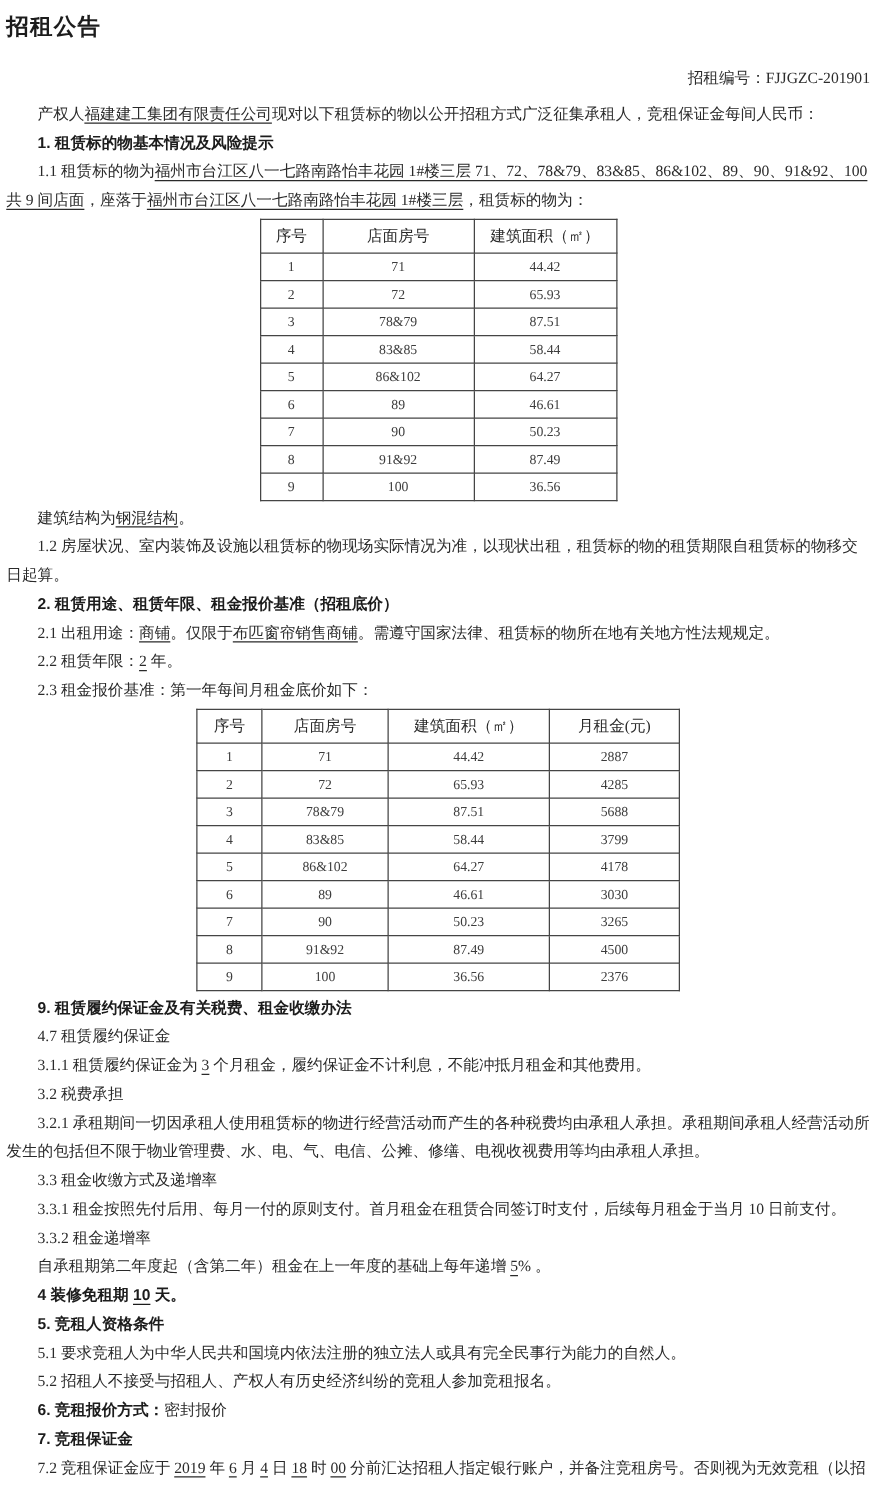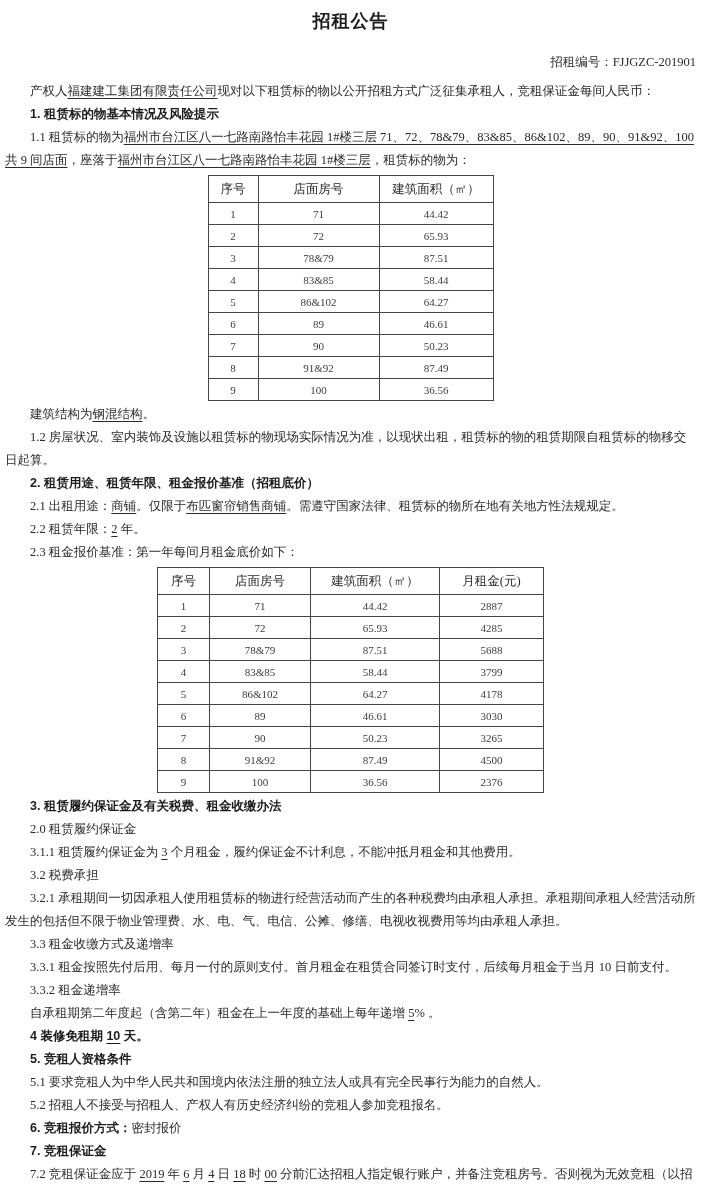--- a/index.html
+++ b/index.html
@@ -15,21 +15,20 @@
     color: #262626;
   }
   .page {
     padding: 8px 7px 0 5px;
   }
   .title {
     margin: 0;
     font-size: 18px;
     line-height: 26px;
     font-weight: bold;
-    text-align: center;
     letter-spacing: 1px;
     font-family: "Liberation Sans", "DejaVu Sans", sans-serif;
     color: #1c1c1c;
   }
   .notice-no {
     margin-top: 20px;
     font-size: 12.5px;
     line-height: 17px;
     text-align: right;
     color: #2c2c2c;
@@ -232,22 +231,22 @@
             <td>4500</td>
           </tr>
           <tr>
             <td>9</td>
             <td>100</td>
             <td>36.56</td>
             <td>2376</td>
           </tr>
         </tbody>
       </table>
-      <p class="line"><span class="b">3. 租赁履约保证金及有关税费、租金收缴办法</span></p>
-      <p class="line"><span>2.0 租赁履约保证金</span></p>
+      <p class="line"><span class="b">9. 租赁履约保证金及有关税费、租金收缴办法</span></p>
+      <p class="line"><span>4.7 租赁履约保证金</span></p>
       <p class="line"><span>3.1.1 租赁履约保证金为 </span><span class="u">3</span><span> 个月租金，履约保证金不计利息，不能冲抵月租金和其他费用。</span></p>
       <p class="line"><span>3.2 税费承担</span></p>
       <p class="line"><span>3.2.1 承租期间一切因承租人使用租赁标的物进行经营活动而产生的各种税费均由承租人承担。承租期间承租人经营活动所发生的包括但不限于物业管理费、水、电、气、电信、公摊、修缮、电视收视费用等均由承租人承担。</span></p>
       <p class="line"><span>3.3 租金收缴方式及递增率</span></p>
       <p class="line"><span>3.3.1 租金按照先付后用、每月一付的原则支付。首月租金在租赁合同签订时支付，后续每月租金于当月 10 日前支付。</span></p>
       <p class="line"><span>3.3.2 租金递增率</span></p>
       <p class="line"><span>自承租期第二年度起（含第二年）租金在上一年度的基础上每年递增 </span><span class="u">5</span><span>% 。</span></p>
       <p class="line"><span class="b">4 装修免租期 </span><span class="b u">10</span><span class="b"> 天。</span></p>
       <p class="line"><span class="b">5. 竞租人资格条件</span></p>
       <p class="line"><span>5.1 要求竞租人为中华人民共和国境内依法注册的独立法人或具有完全民事行为能力的自然人。</span></p>

